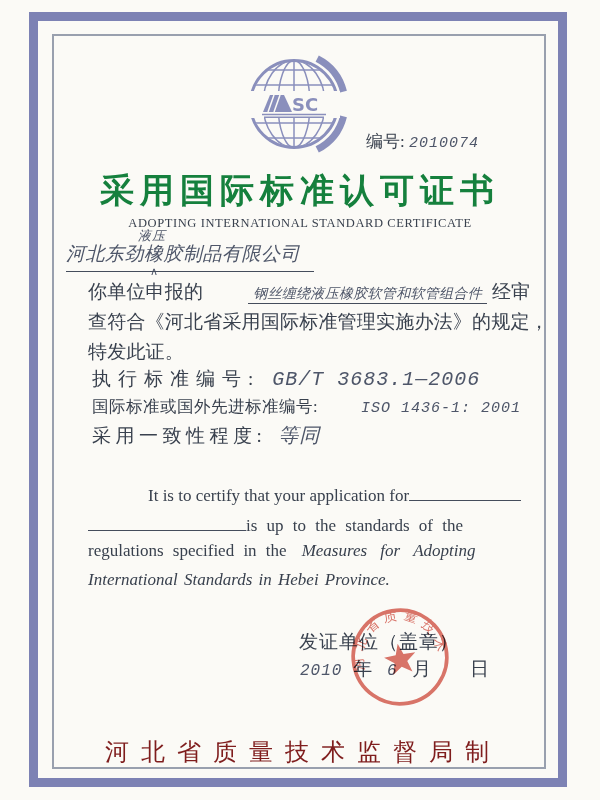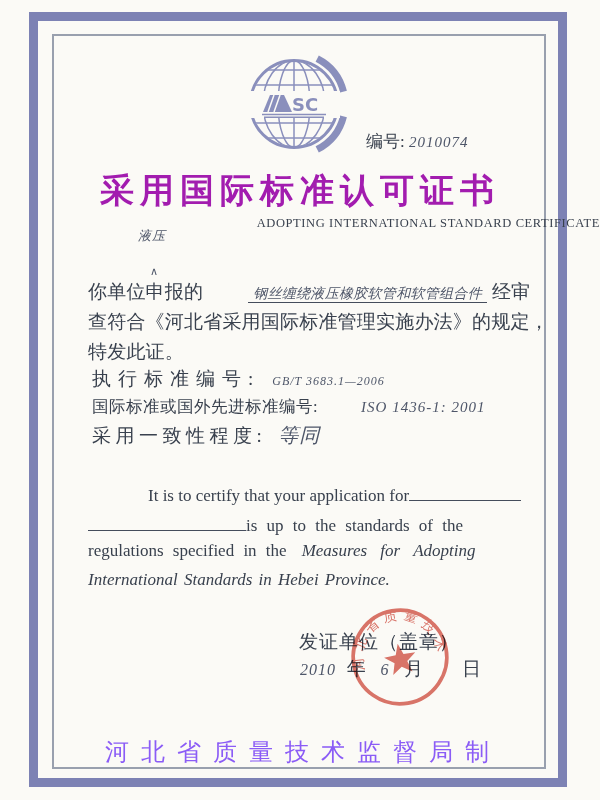--- a/index.html
+++ b/index.html
@@ -11,31 +11,31 @@
   .border-thick {
     box-sizing:border-box; position:absolute; left:29px; top:12px;
     width:538px; height:775px; border:9px solid #7d82b4;
   }
   .border-thin {
     box-sizing:border-box; position:absolute; left:52px; top:34px;
     width:494px; height:735px; border:2px solid #99a0ae;
   }
   .abs { position:absolute; white-space:nowrap; }
   .hw {
-    font-family:Liberation Serif, serif; font-style:italic;
+    font-family:Liberation Mono, monospace; font-style:italic;
     color:#4e5669; letter-spacing:1px;
   }
   .u { border-bottom:1.6px solid #454d5c; display:inline-block; text-align:center; }
   .blank { display:inline-block; height:1.05em; border-bottom:1.6px solid #454d5c; vertical-align:baseline; }
   .title {
     left:0; width:600px; top:168px; text-align:center;
-    font-size:34px; font-weight:bold; letter-spacing:6px; color:#a21caf; margin:0;
+    font-size:34px; font-weight:bold; letter-spacing:6px; color:#15803d; margin:0;
   }
   .subtitle {
-    left:0; width:600px; top:216px; text-align:right;
+    left:0; width:600px; top:216px; text-align:center;
     font-size:12.5px; letter-spacing:0.6px; color:#39414e;
   }
   .serial-row { left:366px; top:130px; font-size:17px; }
   .serial-row .hw { font-size:15px; }
   .company-line {
     left:66px; top:241px; width:248px; height:30px;
     border-bottom:1.6px solid #454d5c;
   }
   .company-line .hw { font-size:19px; letter-spacing:0.5px; }
   .annotation { left:138px; top:227px; font-size:13px; }
@@ -53,21 +53,21 @@
   .eng.e2 { word-spacing:5px; }
   .eng.e3 { word-spacing:5px; }
   .eng .it { font-style:italic; }
   .eng.e3 .it { word-spacing:9px; margin-left:15px; }
   .eng.e4 { font-style:italic; word-spacing:2px; }
   .issuer { left:299px; top:629px; font-size:19px; letter-spacing:1px; }
   .issue-date { left:300px; top:656px; font-size:19px; }
   .issue-date .hw { font-size:16px; }
   .footer {
     left:0; width:600px; top:736px; text-align:center;
-    font-size:24px; letter-spacing:12px; color:#8b5cf6; padding-left:6px; box-sizing:border-box;
+    font-size:24px; letter-spacing:12px; color:#7f1d1d; padding-left:6px; box-sizing:border-box;
   }
   .logo-wrap { left:236px; top:52px; width:126px; height:106px; }
   .seal-wrap {
     left:348px; top:605px; width:104px; height:104px;
     transform:rotate(-10deg); opacity:0.82; mix-blend-mode:multiply;
   }
 </style>
 </head>
 <body>
 
@@ -107,32 +107,35 @@
   <div class="abs serial-row">
     <span>编号:</span>
     <span class="hw">2010074</span>
   </div>
 
   <h1 class="abs title">采用国际标准认可证书</h1>
   <div class="abs subtitle">ADOPTING INTERNATIONAL STANDARD CERTIFICATE</div>
 
   <span class="abs hw annotation">液压</span>
   <span class="abs caret">∧</span>
+  <div class="abs company-line">
+    <span class="hw">河北东劲橡胶制品有限公司</span>
+  </div>
 
   <div class="abs par" style="left:88px; top:279px;">
     <span>你单位申报的</span>
     <span class="hw product-u">钢丝缠绕液压橡胶软管和软管组合件</span>
     <span>经审</span>
   </div>
   <div class="abs par" style="left:88px; top:309px;">查符合《河北省采用国际标准管理实施办法》的规定，</div>
   <div class="abs par" style="left:88px; top:339px;">特发此证。</div>
 
   <div class="abs" style="left:92px; top:366px;">
     <span class="lbl-exec">执行标准编号:</span>
-    <span class="hw val-hw" style="font-size:12px;">GB/T 3683.1—2006</span>
+    <span class="hw val-hw" style="font-size:20px;">GB/T 3683.1—2006</span>
   </div>
   <div class="abs" style="left:92px; top:396px;">
     <span class="lbl-intl">国际标准或国外先进标准编号:</span>
     <span class="hw val-hw" style="font-size:15px;margin-left:39px;">ISO 1436-1: 2001</span>
   </div>
   <div class="abs" style="left:92px; top:422px;">
     <span class="lbl-degree">采用一致性程度:</span>
     <span class="hw val-hw" style="font-size:20px;">等同</span>
   </div>
 

